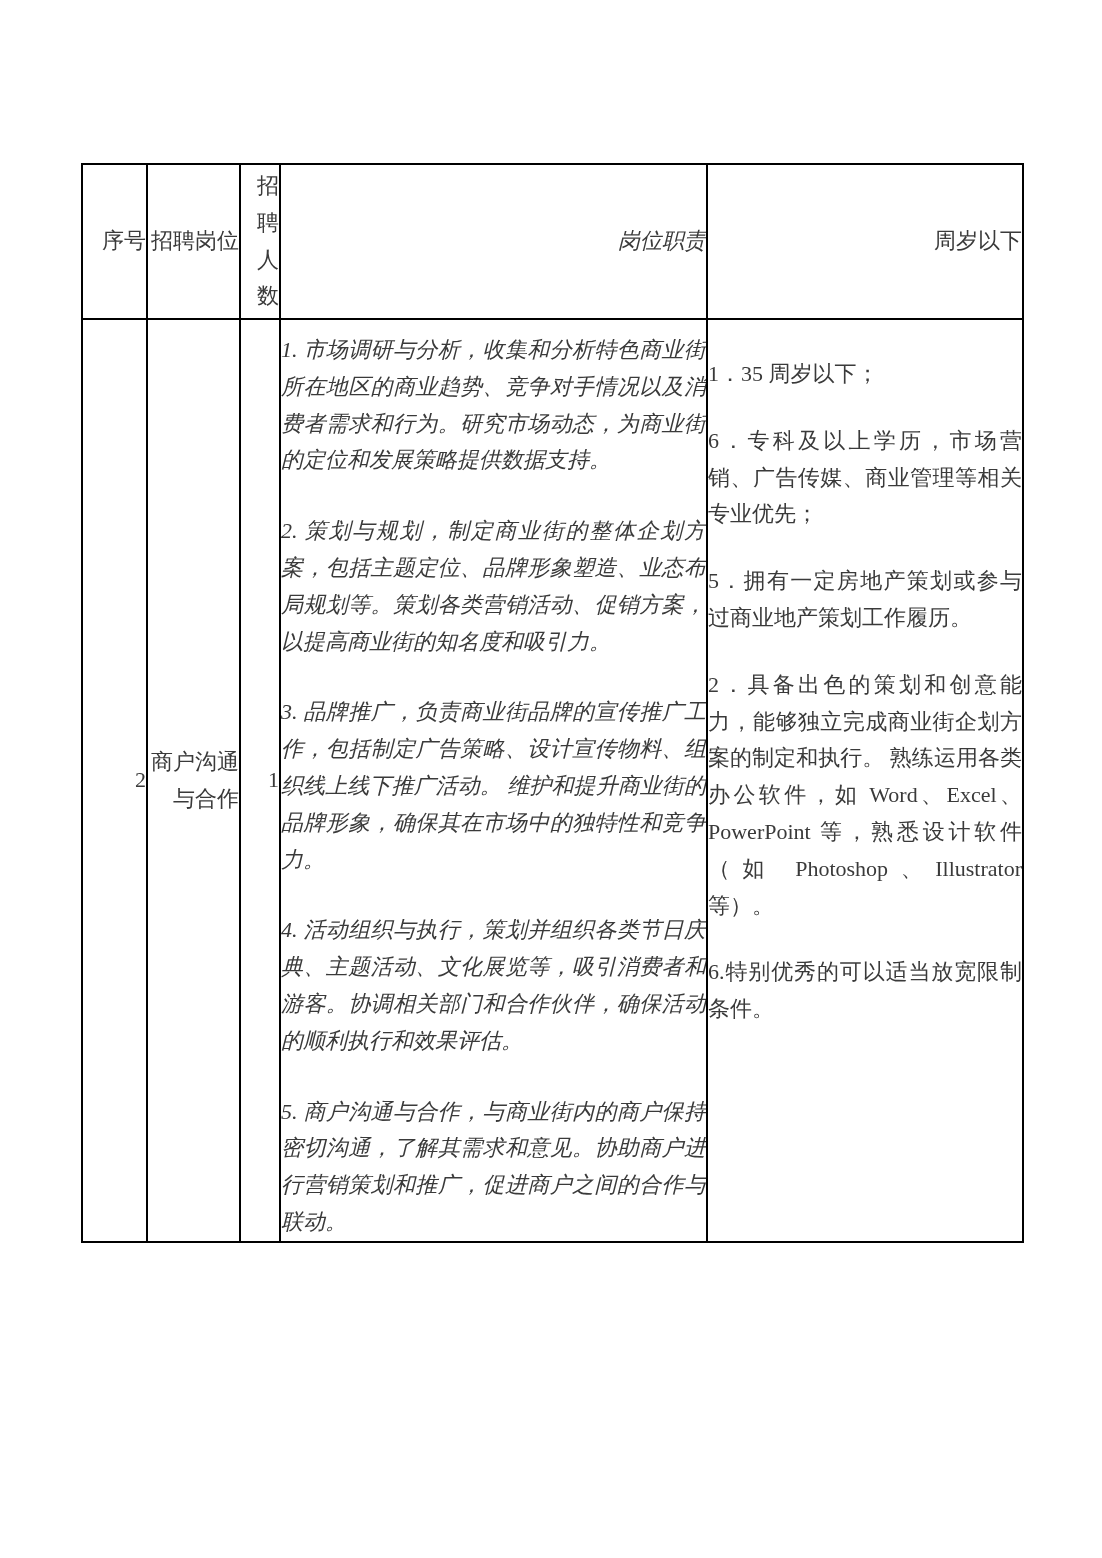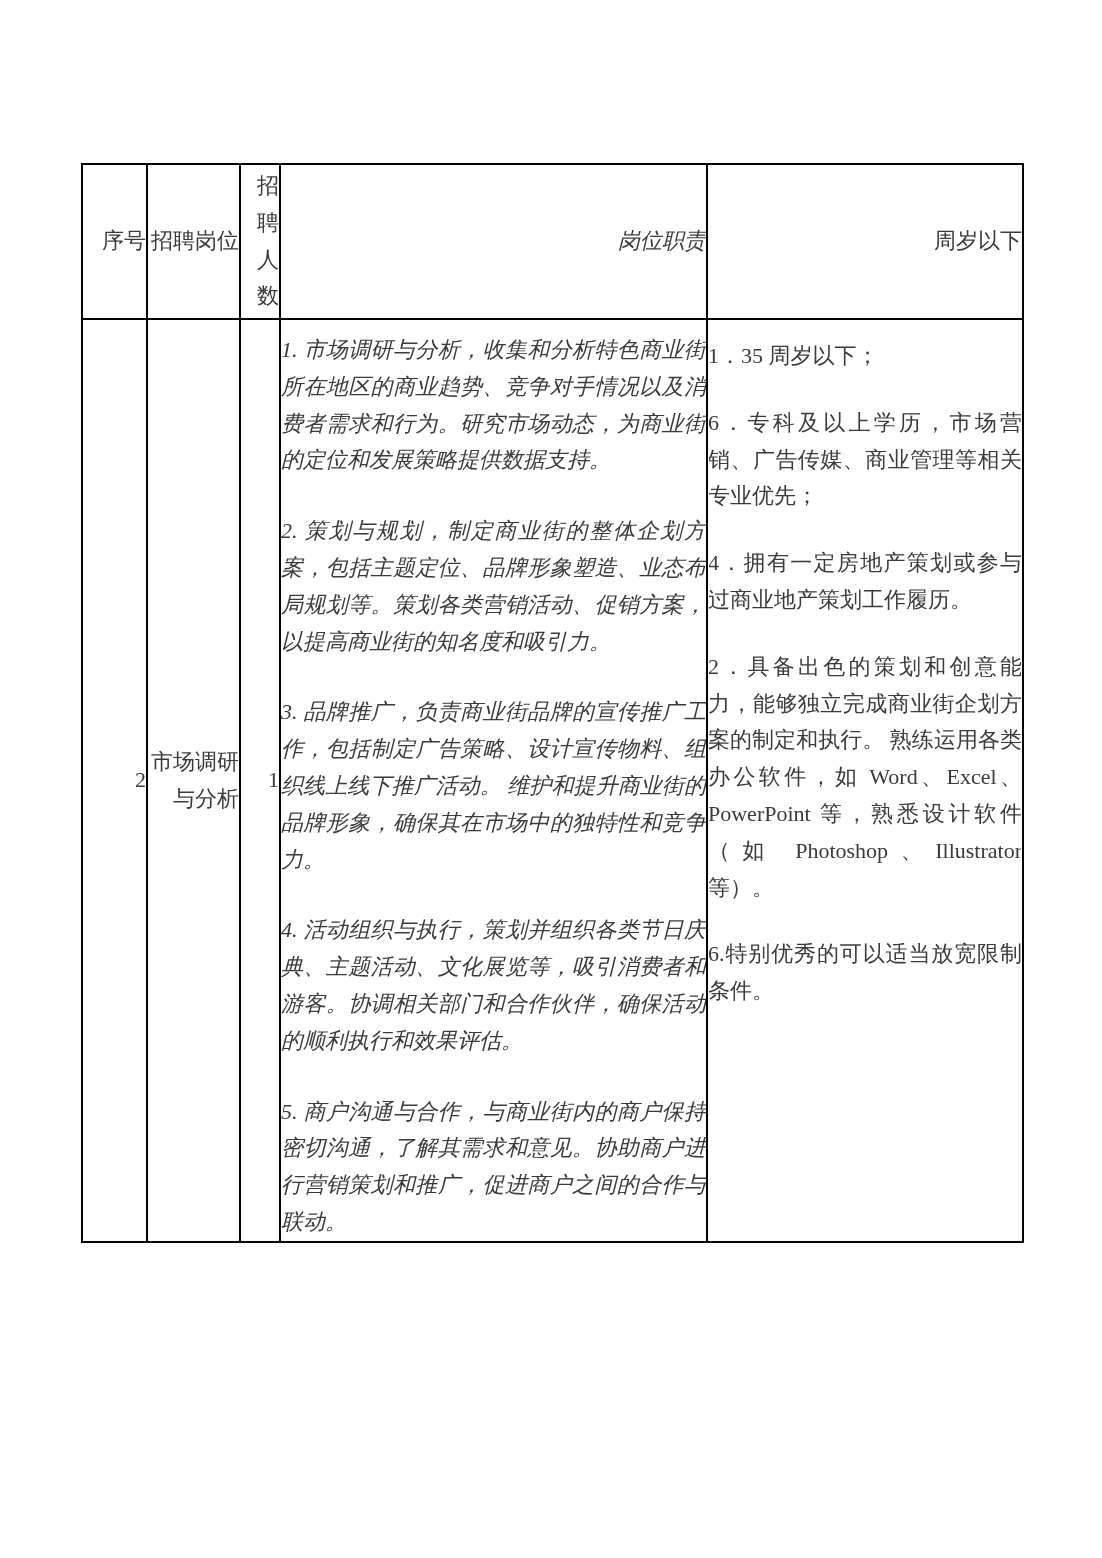--- a/index.html
+++ b/index.html
@@ -43,21 +43,21 @@
   .c-count   { padding-left: 6px; padding-right: 4px; word-break: break-all; }
   td.c-count { padding-left: 7px; }
   .c-duty    { padding: 0 11px; font-style: italic; }
   .c-req     { padding: 0 8px 0 9px; }
 
   td.c-duty, td.c-req {
     vertical-align: top;
     text-align: justify;
   }
   td.c-duty { padding-top: 12px; }
-  td.c-req  { padding-top: 18px; border-radius: 19px; }
+  td.c-req  { padding-top: 36px; }
 
   td.c-duty p { margin: 0 0 34px 0; }
   td.c-duty p:last-child { margin-bottom: 0; }
   td.c-req p  { margin: 0 0 30px 0; }
   td.c-req p:last-child { margin-bottom: 0; }
 </style>
 </head>
 <body>
 
 <div class="page">
@@ -74,32 +74,32 @@
         <th class="c-index">序号</th>
         <th class="c-pos">招聘岗位</th>
         <th class="c-count">招聘人数</th>
         <th class="c-duty">岗位职责</th>
         <th class="c-req">周岁以下</th>
       </tr>
     </thead>
     <tbody>
       <tr class="body-row">
         <td class="c-index">2</td>
-        <td class="c-pos">市场调研与分析</td>
+        <td class="c-pos">商户沟通与合作</td>
         <td class="c-count">1</td>
         <td class="c-duty">
           <p>1. 市场调研与分析，收集和分析特色商业街所在地区的商业趋势、竞争对手情况以及消费者需求和行为。研究市场动态，为商业街的定位和发展策略提供数据支持。</p>
           <p>2. 策划与规划，制定商业街的整体企划方案，包括主题定位、品牌形象塑造、业态布局规划等。策划各类营销活动、促销方案，以提高商业街的知名度和吸引力。</p>
           <p>3. 品牌推广，负责商业街品牌的宣传推广工作，包括制定广告策略、设计宣传物料、组织线上线下推广活动。 维护和提升商业街的品牌形象，确保其在市场中的独特性和竞争力。</p>
           <p>4. 活动组织与执行，策划并组织各类节日庆典、主题活动、文化展览等，吸引消费者和游客。协调相关部门和合作伙伴，确保活动的顺利执行和效果评估。</p>
           <p>5. 商户沟通与合作，与商业街内的商户保持密切沟通，了解其需求和意见。协助商户进行营销策划和推广，促进商户之间的合作与联动。</p>
         </td>
         <td class="c-req">
           <p>1．35 周岁以下；</p>
           <p>6．专科及以上学历，市场营销、广告传媒、商业管理等相关专业优先；</p>
-          <p>4．拥有一定房地产策划或参与过商业地产策划工作履历。</p>
+          <p>5．拥有一定房地产策划或参与过商业地产策划工作履历。</p>
           <p>2．具备出色的策划和创意能力，能够独立完成商业街企划方案的制定和执行。 熟练运用各类办公软件，如 Word、Excel、PowerPoint 等，熟悉设计软件（如 Photoshop、Illustrator 等）。</p>
           <p>6.特别优秀的可以适当放宽限制条件。</p>
         </td>
       </tr>
     </tbody>
   </table>
 </div>
 
 </body></html>

